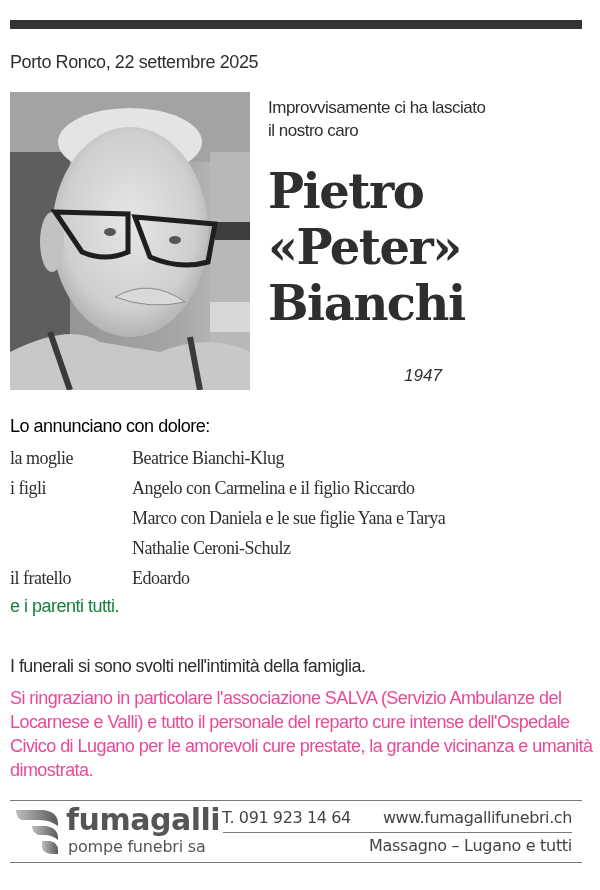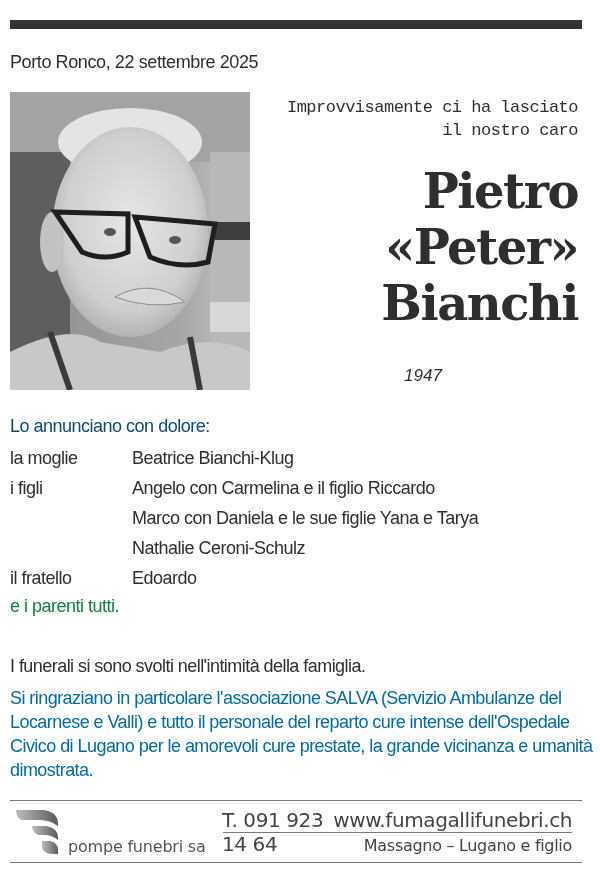--- a/index.html
+++ b/index.html
@@ -9,45 +9,45 @@
   }
   .topbar { position: absolute; left: 10px; top: 20px; width: 572px; height: 9px; background: #333333; }
   .date { position: absolute; left: 10px; top: 52px; font-size: 18px; letter-spacing: -0.4px; color: #2f2f2f; }
 
   .photo {
     position: absolute; left: 10px; top: 92px; width: 240px; height: 298px; overflow: hidden;
     background: #9a9a9a;
   }
   .photo svg { display: block; }
 
-  .intro { position: absolute; left: 268px; width: 310px; top: 96px; text-align: right; font-size: 17px; line-height: 23px; letter-spacing: -0.5px; color: #2f2f2f; font-family: Liberation Mono, monospace; }
+  .intro { position: absolute; left: 268px; width: 310px; top: 96px; text-align: left; font-size: 17px; line-height: 23px; letter-spacing: -0.5px; color: #2f2f2f; }
   .name {
-    position: absolute; left: 268px; width: 310px; top: 163px; text-align: right;
+    position: absolute; left: 268px; width: 310px; top: 163px; text-align: left;
     font-family: "DejaVu Serif", serif; font-weight: bold; font-size: 48px; line-height: 56px;
     color: #2e2e2e; letter-spacing: -1.5px;
   }
   .year { position: absolute; left: 268px; width: 310px; top: 366px; text-align: center; font-size: 17px; color: #2f2f2f; font-style: italic; }
 
-  .announce { position: absolute; left: 10px; top: 416px; font-size: 18px; letter-spacing: -0.5px; color: #0c4a6e; }
+  .announce { position: absolute; left: 10px; top: 416px; font-size: 18px; letter-spacing: -0.5px; color: #000000; }
   .family { position: absolute; left: 10px; top: 446px; font-size: 18px; letter-spacing: -0.5px; color: #2f2f2f; }
-  .family .row { display: flex; height: 30px; line-height: 24px; }
+  .family .row { display: flex; height: 30px; line-height: 24px; font-family: Liberation Serif, serif; }
   .family .rel { width: 122px; }
   .closing { position: absolute; left: 10px; top: 596px; font-size: 18px; letter-spacing: -0.5px; color: #15803d; }
 
   .para1 { position: absolute; left: 10px; top: 656px; font-size: 18px; letter-spacing: -0.55px; color: #2f2f2f; }
-  .para2 { position: absolute; left: 10px; top: 686px; width: 585px; font-size: 18px; line-height: 24px; letter-spacing: -0.55px; color: #0369a1; }
+  .para2 { position: absolute; left: 10px; top: 686px; width: 585px; font-size: 18px; line-height: 24px; letter-spacing: -0.55px; color: #ec4899; }
 
   .footer-line { position: absolute; left: 10px; width: 572px; height: 1px; background: #7a7a7a; }
   .footer-top { top: 800px; }
   .footer-bottom { top: 862px; }
   .logo { position: absolute; left: 14px; top: 806px; width: 200px; height: 52px; }
   .logo-icon { position: absolute; left: 0; top: 2px; }
   .brand { position: absolute; left: 52px; top: -4px; font-family: "DejaVu Sans", sans-serif; font-weight: bold; font-size: 30px; color: #555555; letter-spacing: -0.5px; }
   .brand-sub { position: absolute; left: 54px; top: 31px; font-family: "DejaVu Sans", sans-serif; font-size: 16px; color: #555555; letter-spacing: -0.2px; }
-  .contact-top { position: absolute; left: 222px; top: 808px; width: 350px; display: flex; justify-content: space-between; font-family: "DejaVu Sans", sans-serif; font-size: 20px; color: #444444; letter-spacing: -0.4px; }
+  .contact-top { position: absolute; left: 222px; top: 808px; width: 350px; display: flex; justify-content: space-between; font-family: "DejaVu Sans", sans-serif; font-size: 16px; color: #444444; letter-spacing: -0.4px; }
   .contact-line { position: absolute; left: 223px; top: 832px; width: 349px; height: 1px; background: #7a7a7a; }
   .contact-bottom { position: absolute; left: 222px; top: 836px; width: 350px; text-align: right; font-family: "DejaVu Sans", sans-serif; font-size: 16px; color: #444444; letter-spacing: -0.3px; }
 </style>
 </head>
 <body>
 
 <div class="topbar"></div>
 <div class="date">Porto Ronco, 22 settembre 2025</div>
 
 <div class="photo" title="Black and white portrait of an elderly man with white hair, glasses and a mustache">
@@ -134,23 +134,24 @@
     <defs>
       <linearGradient id="lg" x1="0" y1="0" x2="1" y2="0">
         <stop offset="0" stop-color="#bdbdbd"></stop>
         <stop offset="1" stop-color="#5a5a5a"></stop>
       </linearGradient>
     </defs>
     <path d="M2 2 L30 2 Q44 4 44 16 L44 18 Q36 12 26 12 L8 12 Q2 10 2 2 Z" fill="url(#lg)"></path>
     <path d="M18 18 L32 18 Q44 20 44 30 L44 32 Q38 27 30 27 L24 27 Q18 24 18 18 Z" fill="url(#lg)"></path>
     <path d="M28 33 L36 33 Q44 35 44 42 L44 46 L40 46 Q30 46 28 40 Z" fill="url(#lg)"></path>
   </svg>
+  <div class="brand">fumagalli</div>
   <div class="brand-sub">pompe funebri sa</div>
 </div>
 
 <div class="contact-top">
   <span>T. 091 923 14 64</span>
   <span>www.fumagallifunebri.ch</span>
 </div>
 <div class="contact-line"></div>
-<div class="contact-bottom">Massagno – Lugano e figlio</div>
+<div class="contact-bottom">Massagno – Lugano e tutti</div>
 
 <div class="footer-line footer-bottom"></div>
 
 </body></html>

